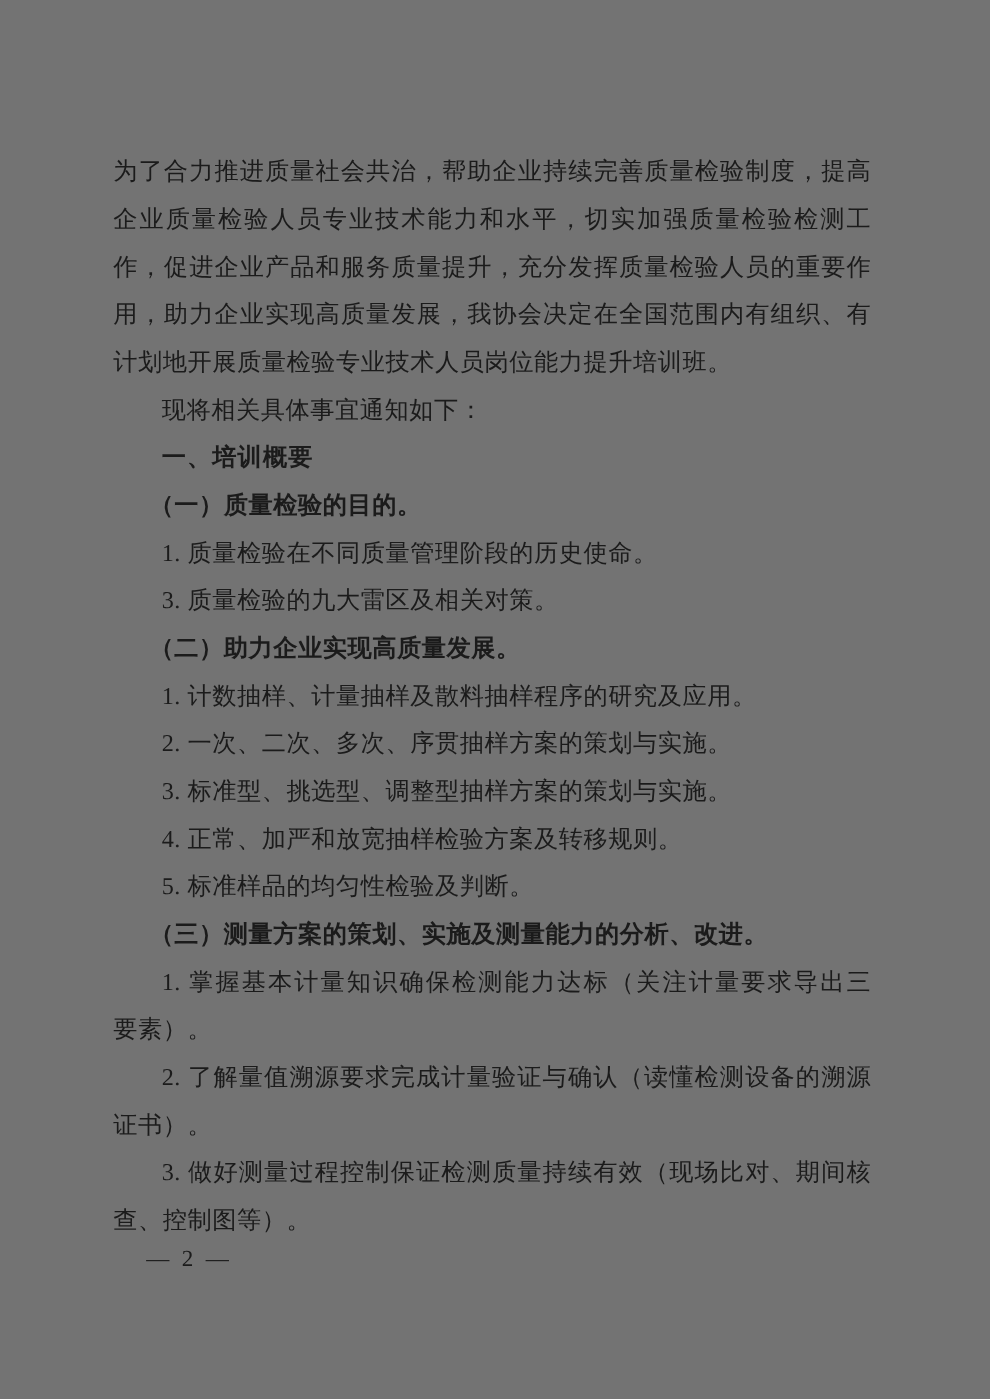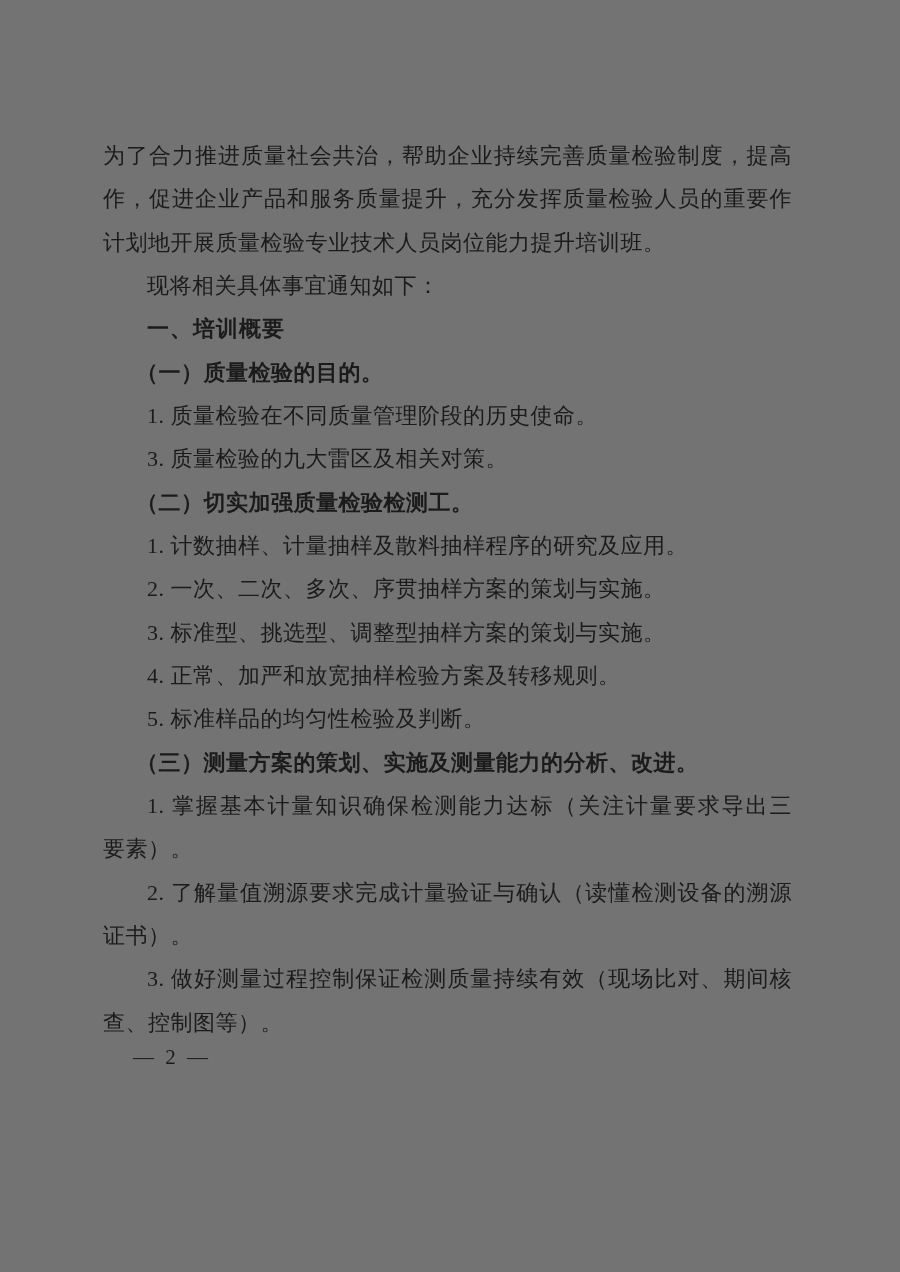--- a/index.html
+++ b/index.html
@@ -55,28 +55,30 @@
     color: #1b1b1b;
   }
 </style>
 </head>
 <body>
 
 <div class="page">
   <div class="content">
     <div id="doc-lines">
         <div class="line style-body fill">为了合力推进质量社会共治，帮助企业持续完善质量检验制度，提高</div>
+        <div class="line style-body fill">企业质量检验人员专业技术能力和水平，切实加强质量检验检测工</div>
         <div class="line style-body fill">作，促进企业产品和服务质量提升，充分发挥质量检验人员的重要作</div>
+        <div class="line style-body fill">用，助力企业实现高质量发展，我协会决定在全国范围内有组织、有</div>
         <div class="line style-body">计划地开展质量检验专业技术人员岗位能力提升培训班。</div>
         <div class="line style-body indent">现将相关具体事宜通知如下：</div>
         <div class="line style-h1 indent">一、培训概要</div>
         <div class="line style-h2 indent">（一）质量检验的目的。</div>
         <div class="line style-body indent">1. 质量检验在不同质量管理阶段的历史使命。</div>
         <div class="line style-body indent">3. 质量检验的九大雷区及相关对策。</div>
-        <div class="line style-h2 indent">（二）切实加强质量检验检测工。</div>
+        <div class="line style-h2 indent">（二）助力企业实现高质量发展。</div>
         <div class="line style-body indent">1. 计数抽样、计量抽样及散料抽样程序的研究及应用。</div>
         <div class="line style-body indent">2. 一次、二次、多次、序贯抽样方案的策划与实施。</div>
         <div class="line style-body indent">3. 标准型、挑选型、调整型抽样方案的策划与实施。</div>
         <div class="line style-body indent">4. 正常、加严和放宽抽样检验方案及转移规则。</div>
         <div class="line style-body indent">5. 标准样品的均匀性检验及判断。</div>
         <div class="line style-h2 indent">（三）测量方案的策划、实施及测量能力的分析、改进。</div>
         <div class="line style-body indent fill">1. 掌握基本计量知识确保检测能力达标（关注计量要求导出三</div>
         <div class="line style-body">要素）。</div>
         <div class="line style-body indent fill">2. 了解量值溯源要求完成计量验证与确认（读懂检测设备的溯源</div>
         <div class="line style-body">证书）。</div>

